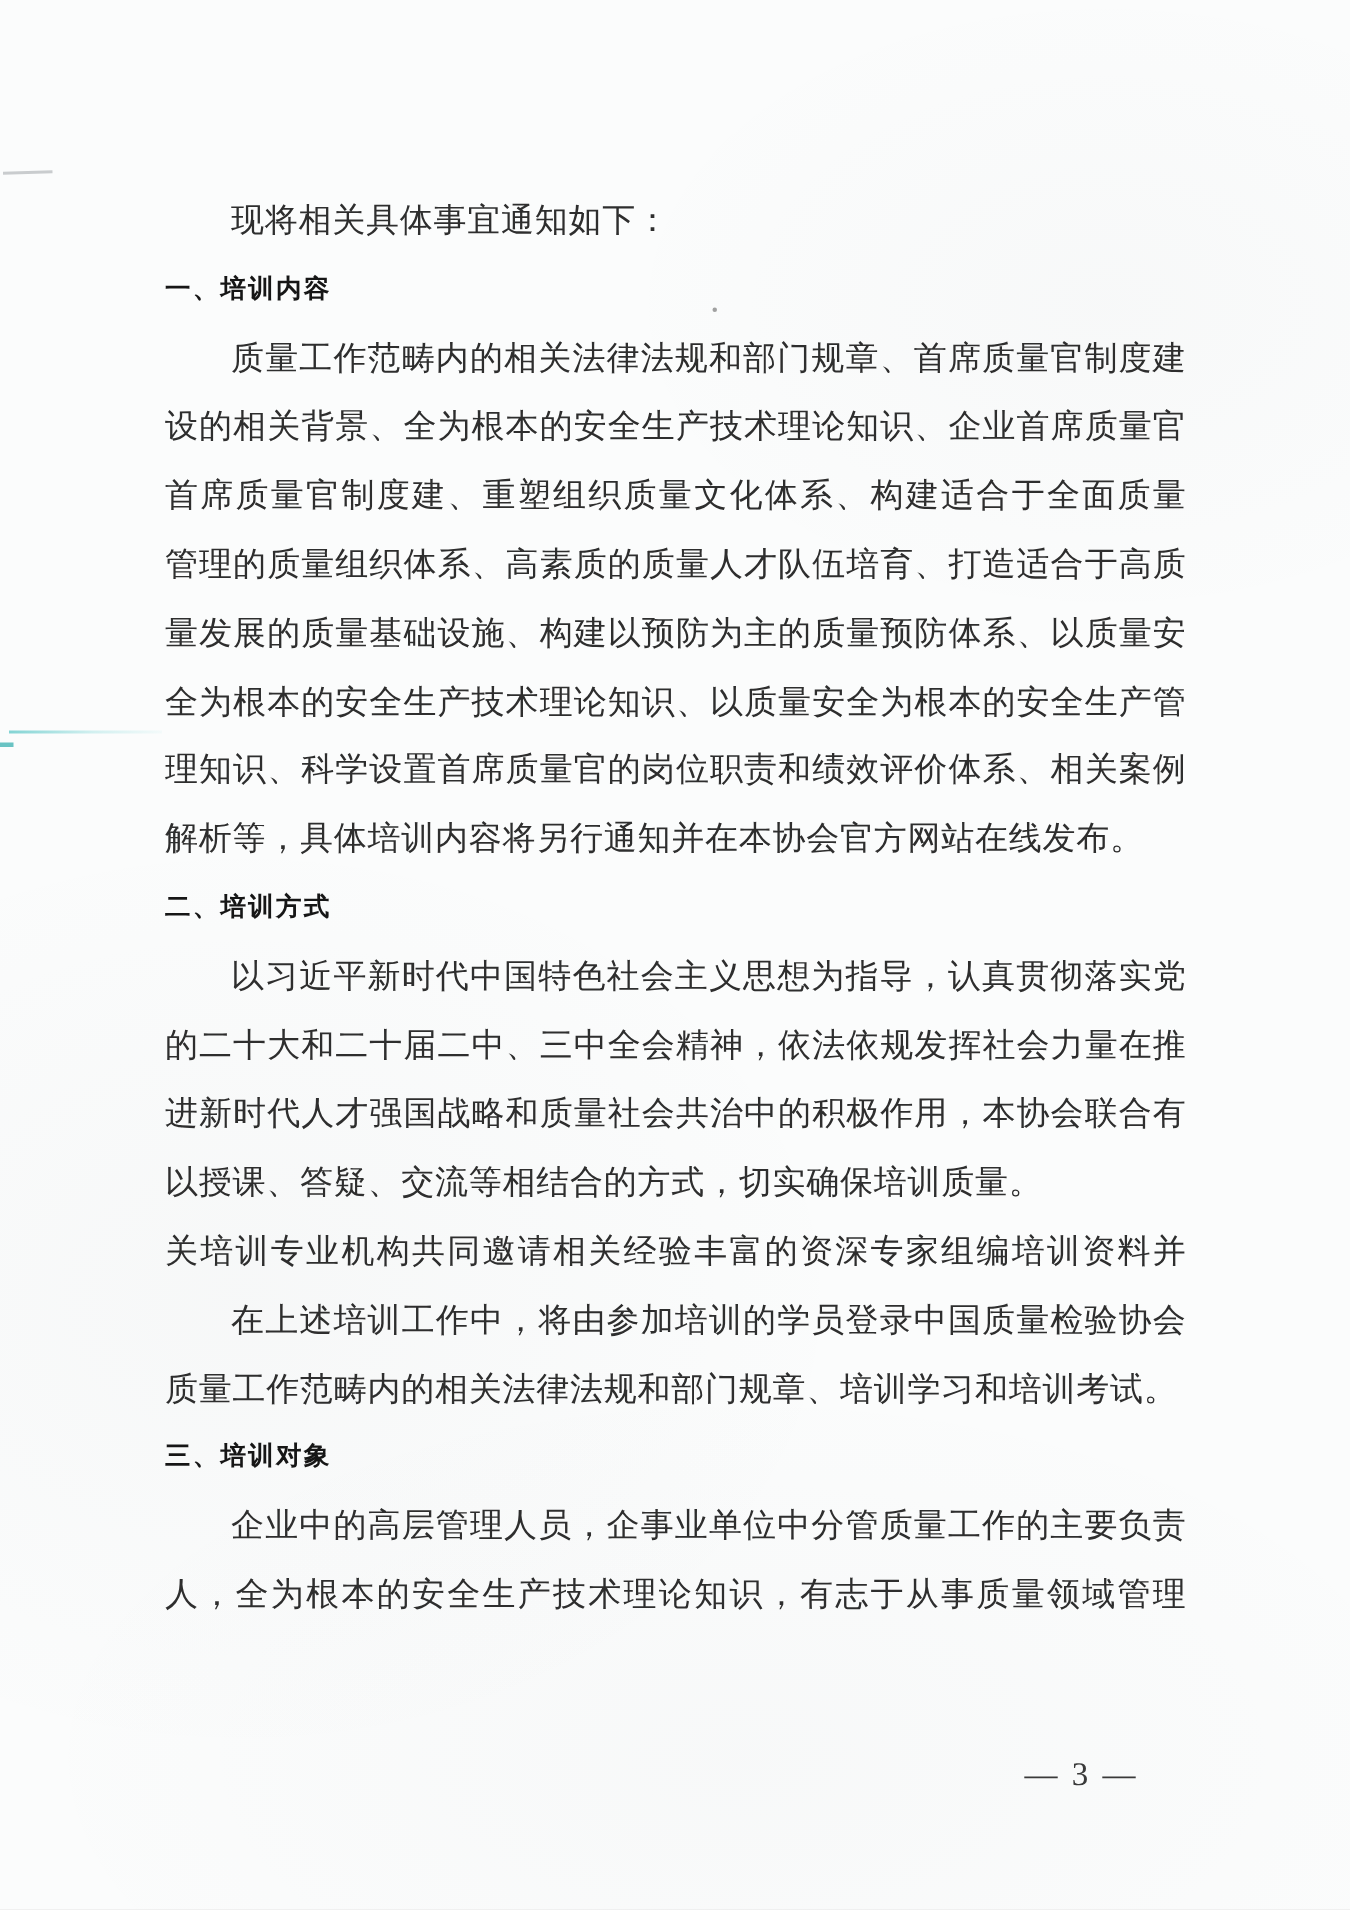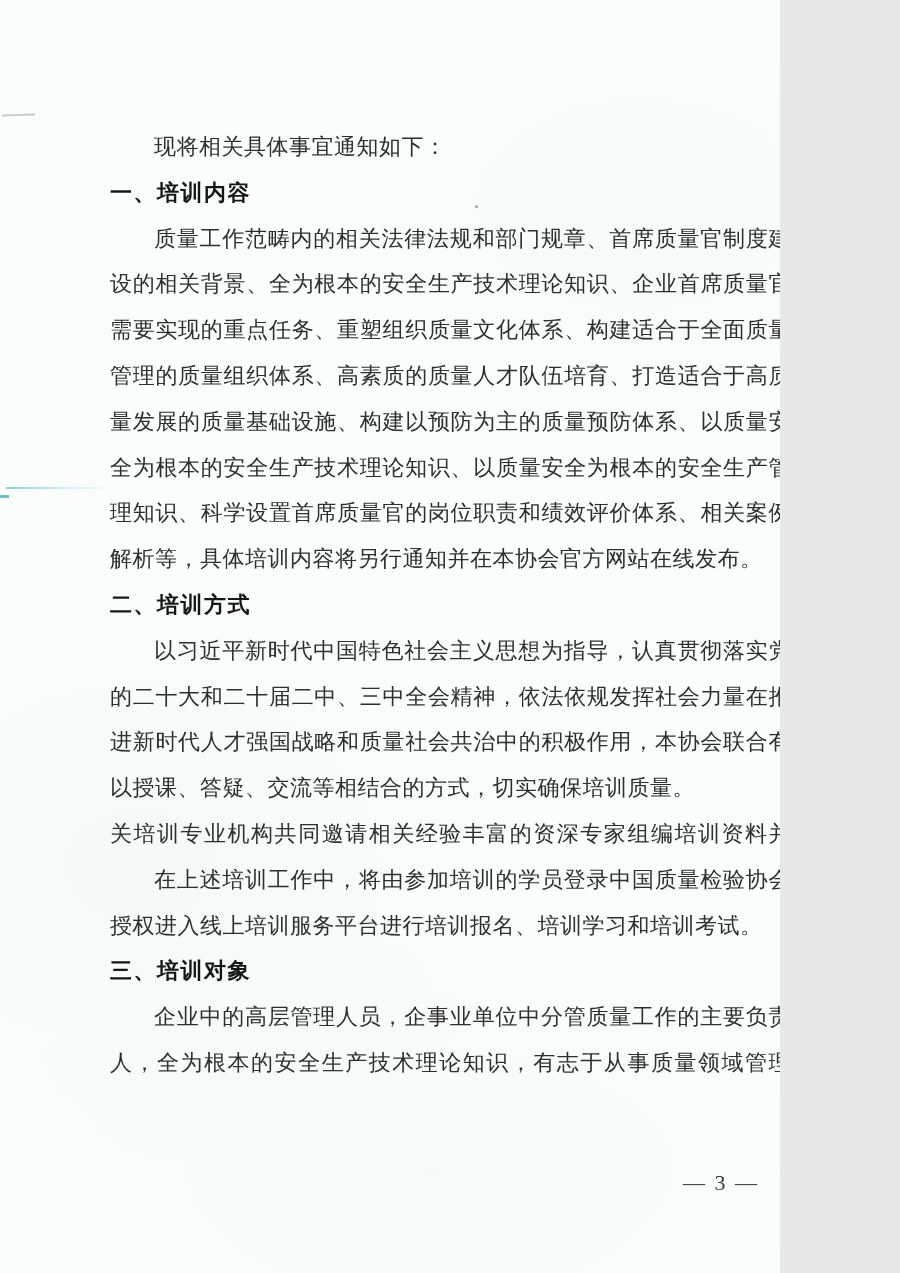--- a/index.html
+++ b/index.html
@@ -2,21 +2,21 @@
 <html><head>
 <meta charset="utf-8">
 <style>
   html, body {
     margin: 0;
     padding: 0;
     background: #e8e8e8;
   }
   .page {
     position: relative;
-    width: 780px;
+    width: 900px;
     height: 1273px;
     overflow: hidden;
     background:
       radial-gradient(ellipse 340px 220px at 82% 16%, rgba(60,70,80,0.018), transparent),
       radial-gradient(ellipse 420px 320px at 18% 68%, rgba(60,70,80,0.025), transparent),
       radial-gradient(ellipse 500px 260px at 55% 92%, rgba(60,70,80,0.02), transparent),
       #fbfcfc;
     font-family: "Liberation Serif", serif;
     color: #2e2e2e;
   }
@@ -42,21 +42,21 @@
     white-space: normal;
     text-align-last: justify;
   }
   .line.indent {
     padding-left: 44px;
   }
   .heading {
     font-family: "Liberation Sans", sans-serif;
     font-weight: bold;
     color: #161616;
-    font-size: 22px;
+    font-size: 17px;
     letter-spacing: 1.5px;
   }
   .footer {
     position: absolute;
     left: 683px;
     top: 1170px;
     font-size: 22px;
     color: #3a3a3a;
     letter-spacing: 2px;
     font-family: "Liberation Serif", serif;
@@ -107,33 +107,33 @@
   <div class="artifact-pencil-dash"></div>
   <div class="artifact-cyan-a"></div>
   <div class="artifact-cyan-b"></div>
   <div class="artifact-speck"></div>
 
   <div class="textblock">
       <div class="line indent">现将相关具体事宜通知如下：</div>
       <div class="heading">一、培训内容</div>
       <div class="line indent justify">质量工作范畴内的相关法律法规和部门规章、首席质量官制度建</div>
       <div class="line justify">设的相关背景、全为根本的安全生产技术理论知识、企业首席质量官</div>
-      <div class="line justify">需要实现的重点任务、重塑组织质量文化体系、构建适合于全面质量</div>
+      <div class="line justify">首席质量官制度建、重塑组织质量文化体系、构建适合于全面质量</div>
       <div class="line justify">管理的质量组织体系、高素质的质量人才队伍培育、打造适合于高质</div>
       <div class="line justify">量发展的质量基础设施、构建以预防为主的质量预防体系、以质量安</div>
       <div class="line justify">全为根本的安全生产技术理论知识、以质量安全为根本的安全生产管</div>
       <div class="line justify">理知识、科学设置首席质量官的岗位职责和绩效评价体系、相关案例</div>
       <div class="line">解析等，具体培训内容将另行通知并在本协会官方网站在线发布。</div>
       <div class="heading">二、培训方式</div>
       <div class="line indent justify">以习近平新时代中国特色社会主义思想为指导，认真贯彻落实党</div>
       <div class="line justify">的二十大和二十届二中、三中全会精神，依法依规发挥社会力量在推</div>
       <div class="line justify">进新时代人才强国战略和质量社会共治中的积极作用，本协会联合有</div>
       <div class="line">以授课、答疑、交流等相结合的方式，切实确保培训质量。</div>
       <div class="line justify">关培训专业机构共同邀请相关经验丰富的资深专家组编培训资料并</div>
       <div class="line indent justify">在上述培训工作中，将由参加培训的学员登录中国质量检验协会</div>
-      <div class="line">授权进入线上培训服务平台进行培训报名、培训学习和培训考试。</div>
+      <div class="line">质量工作范畴内的相关法律法规和部门规章、培训学习和培训考试。</div>
       <div class="heading">三、培训对象</div>
       <div class="line indent justify">企业中的高层管理人员，企事业单位中分管质量工作的主要负责</div>
       <div class="line justify">人，全为根本的安全生产技术理论知识，有志于从事质量领域管理</div>
     </div>
 
   <div class="footer">— 3 —</div>
 </div>
 
 </body></html>

